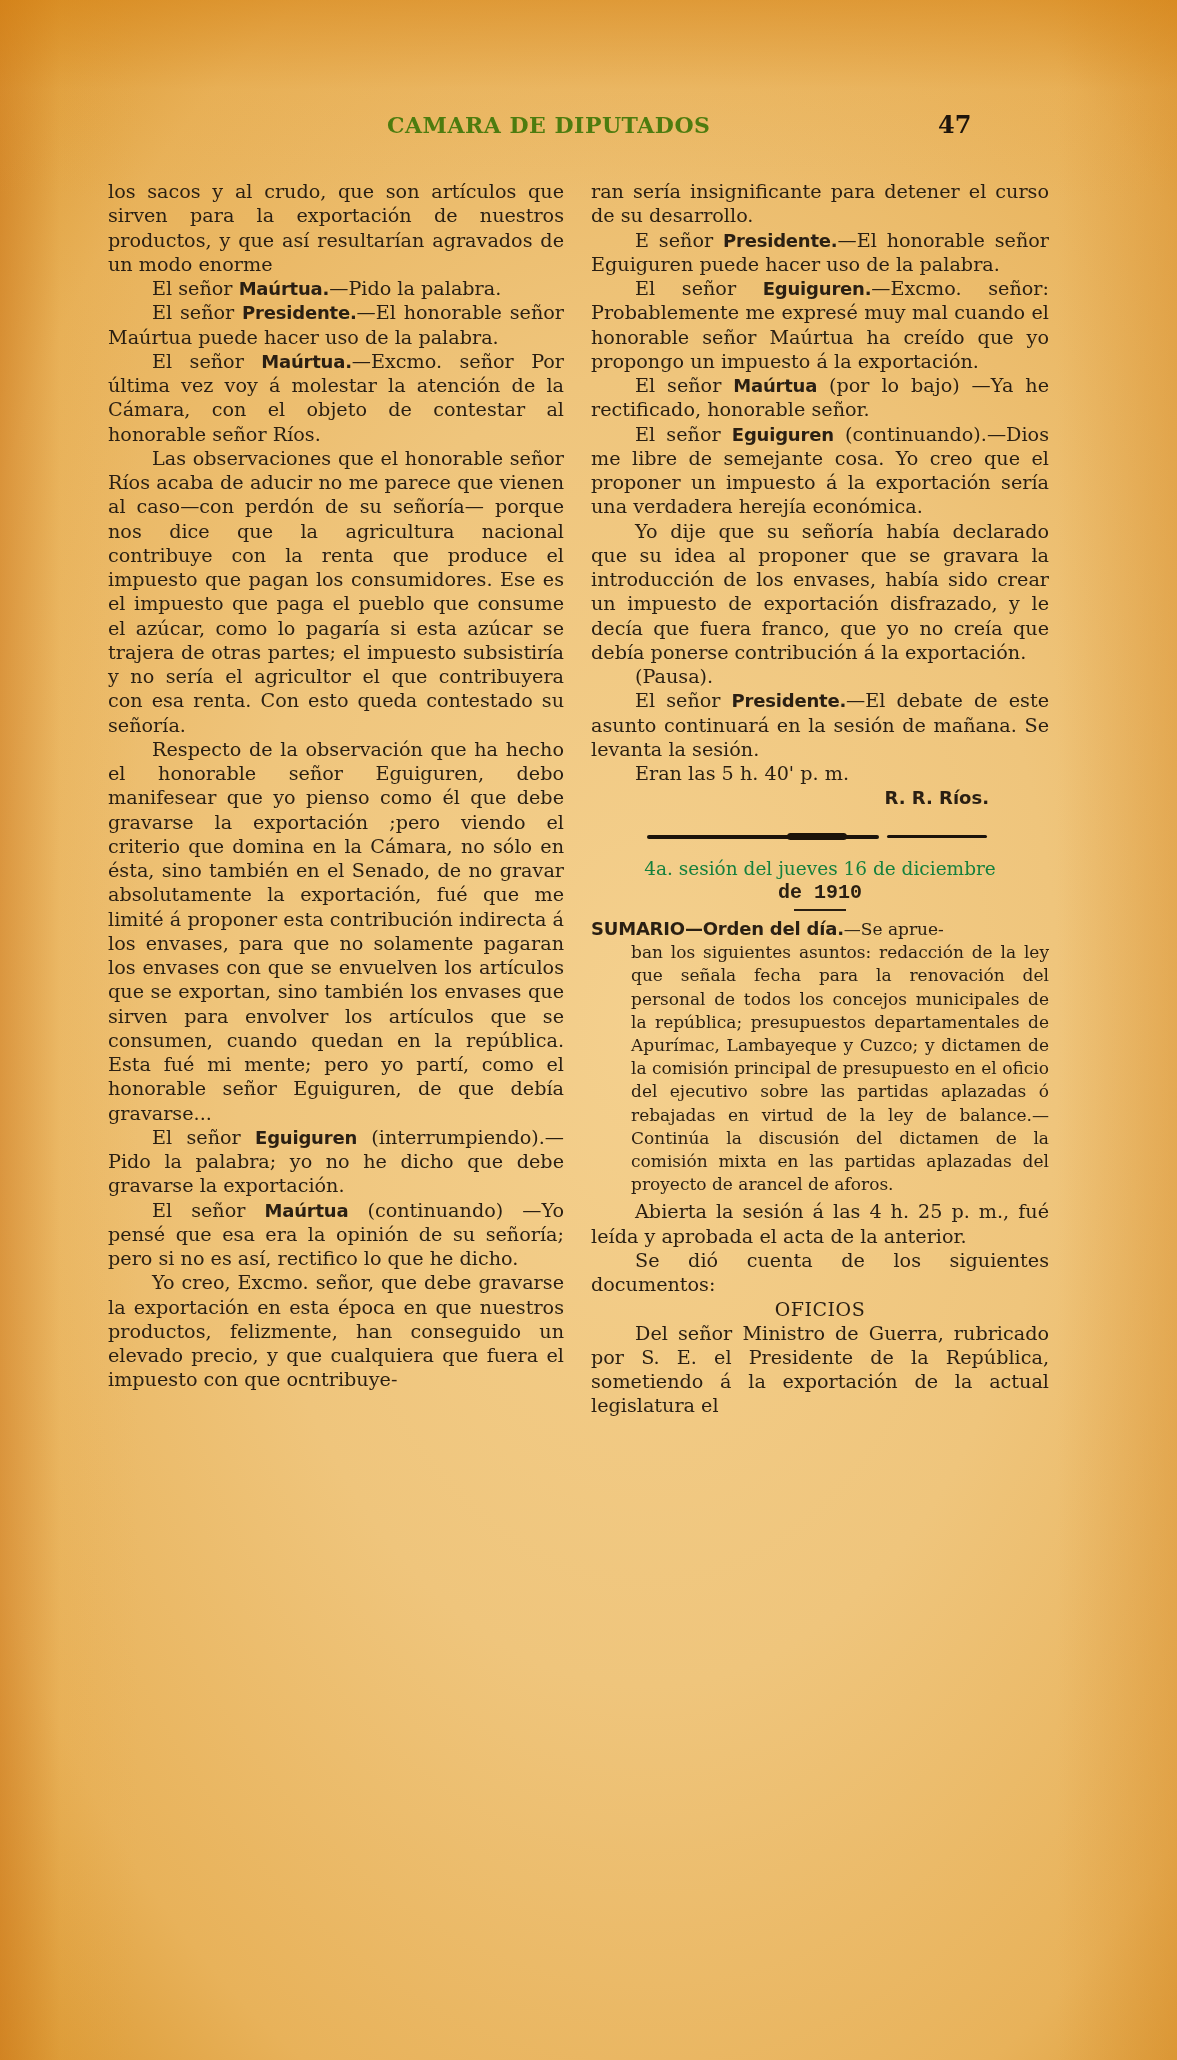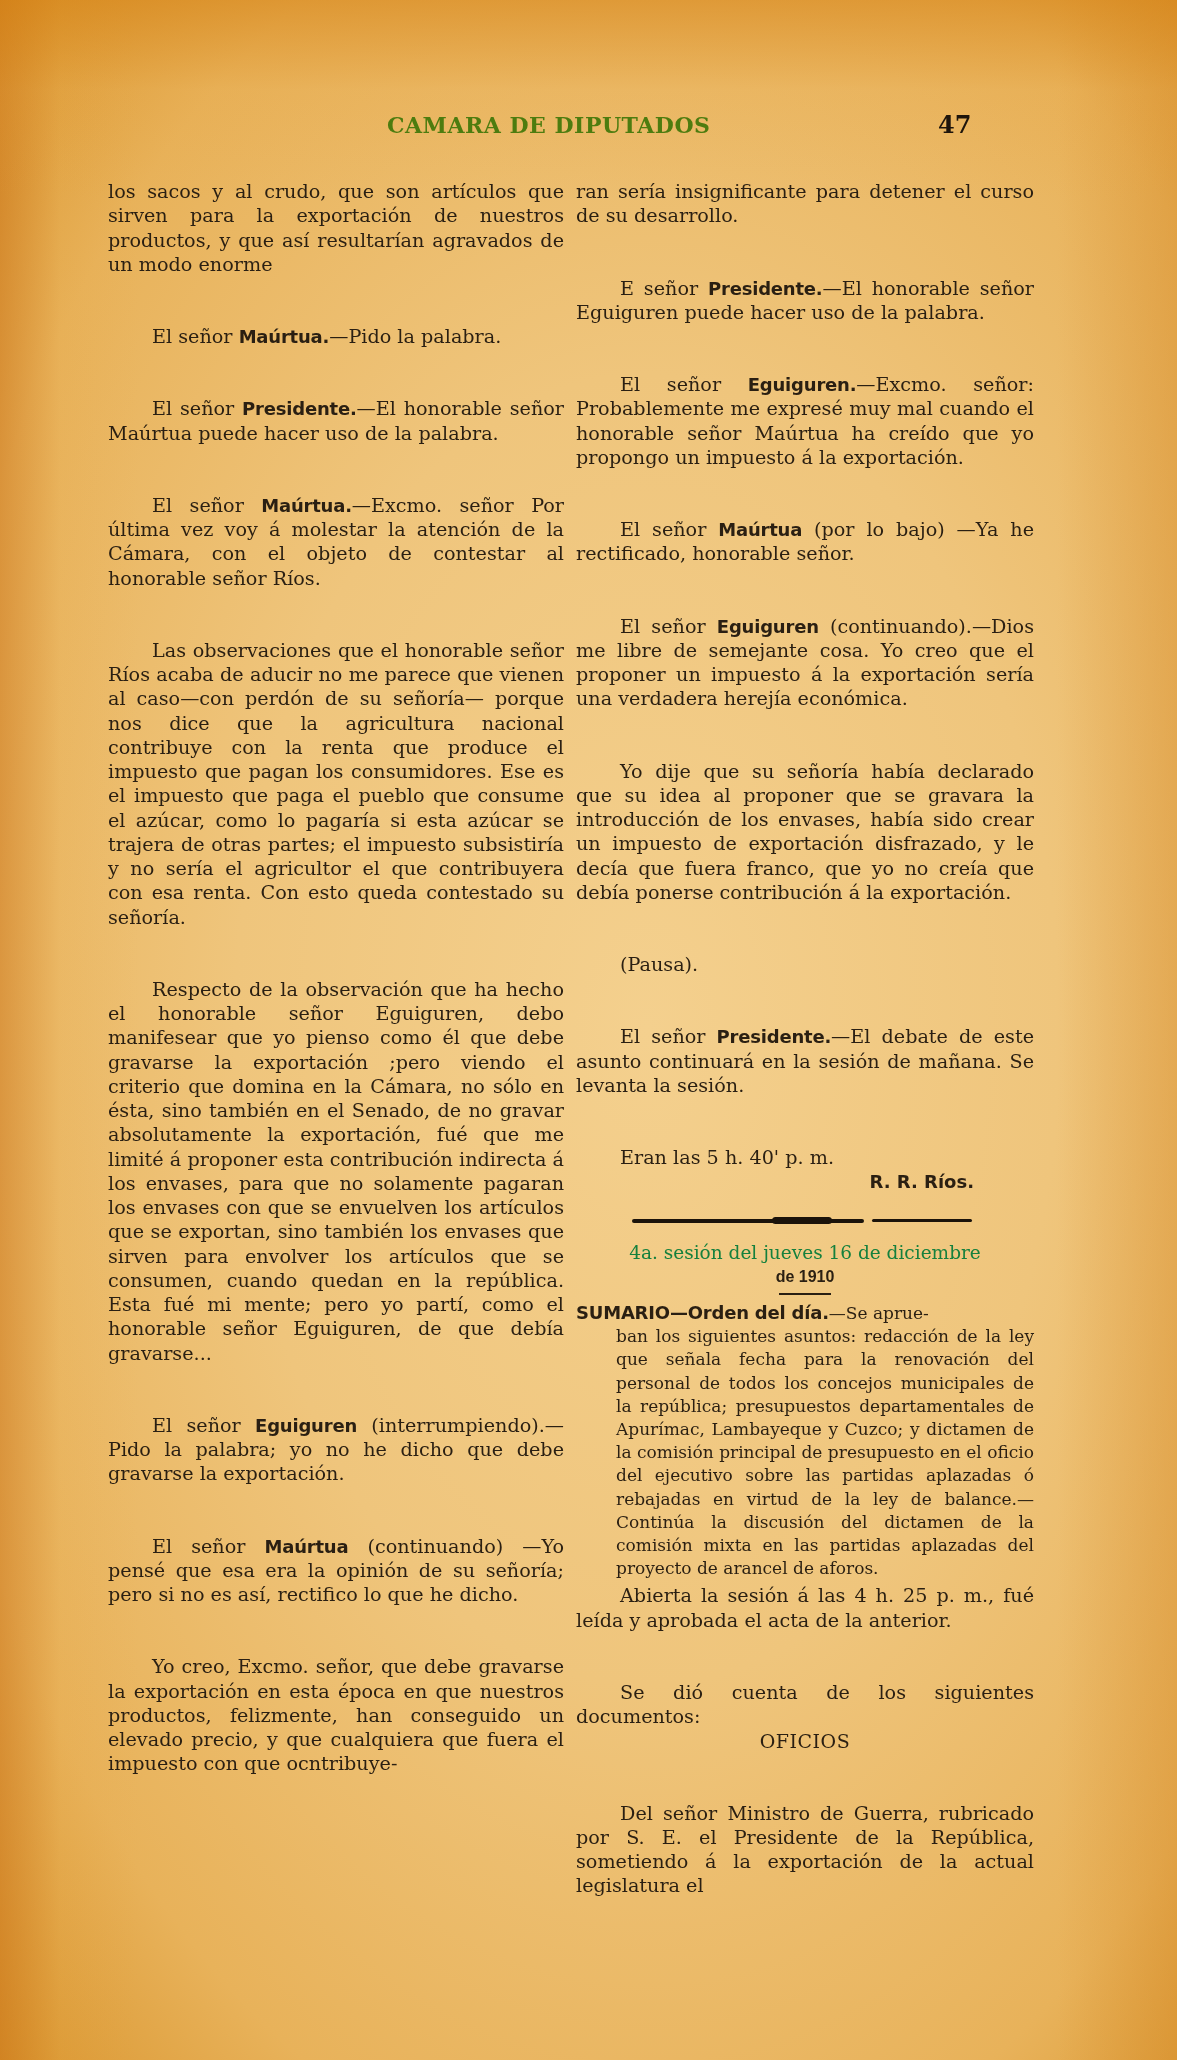--- a/index.html
+++ b/index.html
@@ -25,32 +25,32 @@
     letter-spacing:0.5px; color:#4d7c0f;
   }
   .page-number {
     position:absolute; left:938px; top:-2px; font-size:24px; font-weight:bold; color:#1e150b;
   }
   .col {
     position:absolute; top:180px; font-size:19.2px; line-height:24.25px;
     text-align:justify; hyphens:none;
   }
   .col.left { left:108px; width:456px; }
-  .col.right { left:576px; width:458px; }
+  .col.right { left:591px; width:458px; }
   .col p { margin:0; }
-  .col .ind { text-indent:44px;margin-top:48px; }
+  .col .ind { text-indent:44px; }
   .col .gap { }
   b { font-family:"DejaVu Sans", "Liberation Sans", sans-serif; font-weight:bold; font-size:18px; letter-spacing:-0.2px; }
   .signature { text-align:right; padding-right:60px; font-weight:bold; font-family:"DejaVu Sans","Liberation Sans",sans-serif; font-size:18px; }
   .rule-wrap { height:40px; position:relative; margin-top:6px; }
   .rule-a { position:absolute; left:56px; top:18px; width:232px; height:4px; background:#1b130a; border-radius:2px; }
   .rule-a::after { content:""; position:absolute; left:140px; top:-2px; width:60px; height:7px; background:#1b130a; border-radius:4px; }
   .rule-b { position:absolute; left:296px; top:18px; width:100px; height:3px; background:#1b130a; border-radius:2px; }
   .session-line { color:#15803d; text-align:center; font-size:18.5px; }
-  .session-year { text-align:center; font-weight:bold; font-family:Liberation Sans, sans-serif; font-size:16px; }
+  .session-year { text-align:center; font-weight:bold; font-family:Liberation Mono, monospace; font-size:20px; }
   .short-rule { width:52px; height:2px; background:#2a1f12; margin:4px auto 6px; }
   .presided { text-align:center; font-family:"DejaVu Sans","Liberation Sans",sans-serif; font-weight:bold; font-size:17px; }
   .summary { font-size:17px; line-height:23.2px; }
   .summary .hang { padding-left:40px; }
   .heading-oficios { text-align:center; font-size:19px; letter-spacing:0.5px; margin:4px 0 2px; }
 </style>
 </head>
 <body>
 
 <div class="page-shade"></div>

